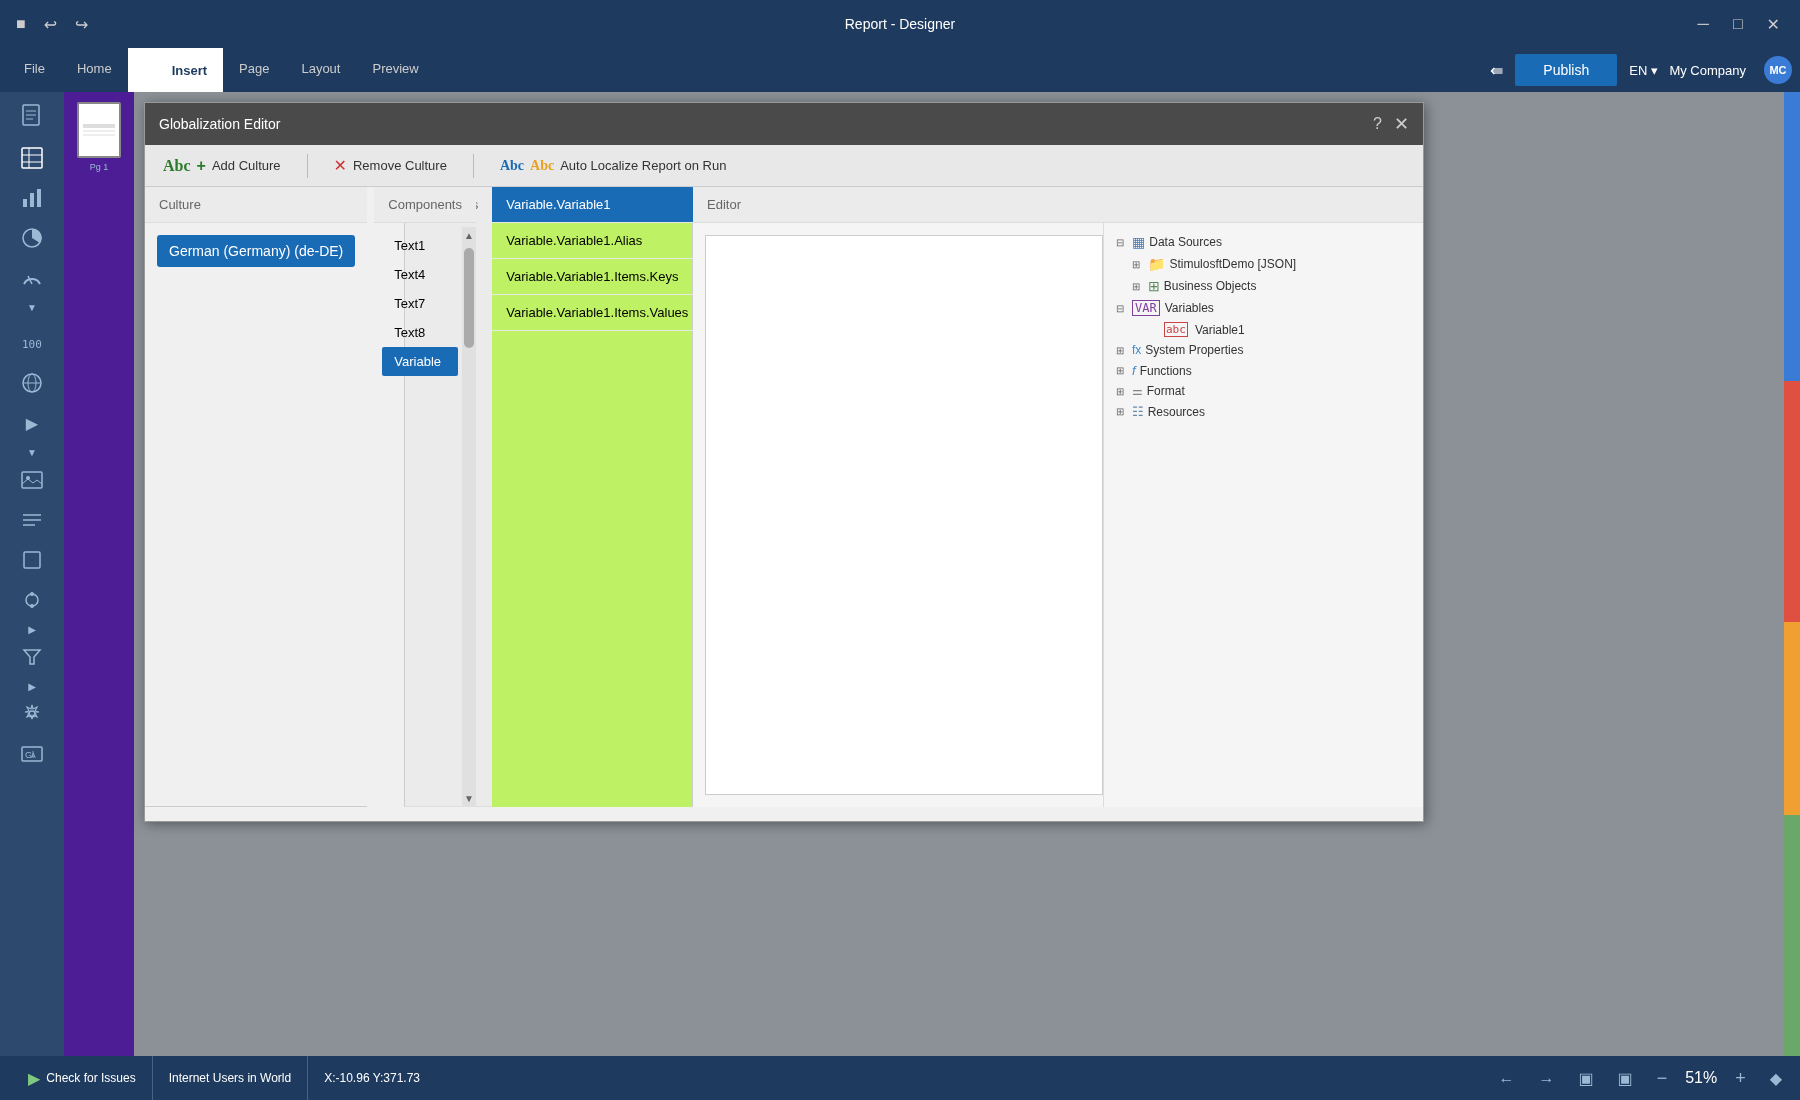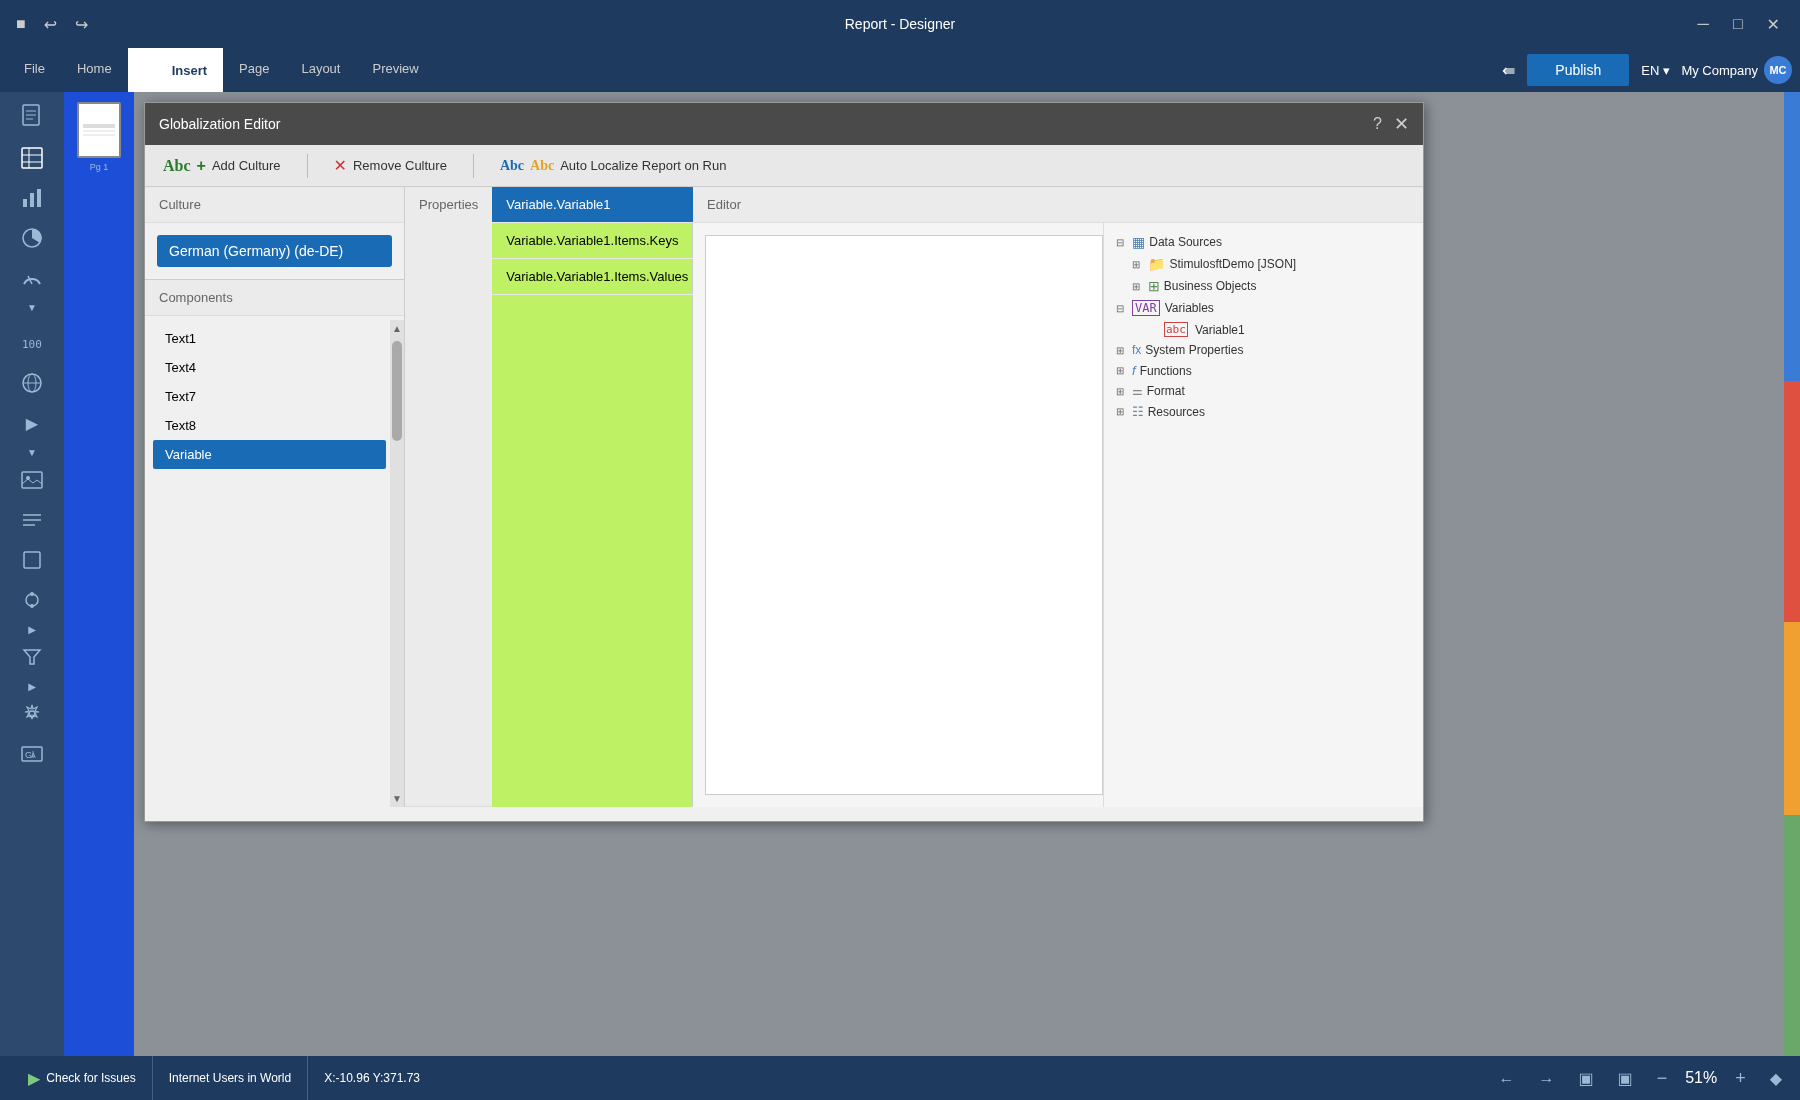--- a/index.html
+++ b/index.html
@@ -45,21 +45,21 @@
       background: #1a6bb5;
       color: white;
       border: none;
       padding: 8px 28px;
       font-size: 14px;
       cursor: pointer;
       border-radius: 2px;
       font-weight: 500;
     }
     .lang-selector { color: white; font-size: 13px; cursor: pointer; }
-    .user-info { color: white; font-size: 13px; display: flex; align-items: center; gap: 6px; }
+    .user-info { color: white; font-size: 13px; display: flex; align-items: center; gap: 18px; }
     .user-avatar { width: 28px; height: 28px; background: #3a7bd5; border-radius: 50%; display: flex; align-items: center; justify-content: center; color: white; font-size: 11px; font-weight: bold; }
     .share-icon { color: white; font-size: 16px; cursor: pointer; }
 
     
     .main-area {
       display: flex;
       height: calc(1100px - 48px - 44px - 44px);
       background: #e8e8e8;
     }
 
@@ -410,21 +410,21 @@
       <svg width="22" height="16" viewBox="0 0 22 16">
           <rect x="1" y="1" width="20" height="14" rx="1" fill="none" stroke="#9bb8d4" stroke-width="1.5"></rect>
           <text x="4" y="12" font-size="9" fill="#9bb8d4">Gl</text>
           <text x="10" y="12" font-size="7" fill="#9bb8d4">A</text>
         </svg>
     </div>
   </div>
 
   <div class="content-area">
 
-    <div style="position:absolute;left:0;top:0;bottom:0;width:70px;background:#1d4ed8;display:flex;flex-direction:column;align-items:center;padding:10px 0;gap:4px;">
+    <div style="position:absolute;left:0;top:0;bottom:0;width:70px;background:#4c1d95;display:flex;flex-direction:column;align-items:center;padding:10px 0;gap:4px;">
       <div style="width:44px;height:56px;background:white;border:2px solid #888;border-radius:2px;cursor:pointer;font-size:8px;color:#999;display:flex;align-items:center;justify-content:center;flex-direction:column;">
         <div style="width:32px;height:4px;background:#ddd;margin:1px 0;"></div>
         <div style="width:32px;height:2px;background:#eee;margin:1px 0;"></div>
         <div style="width:32px;height:2px;background:#eee;margin:1px 0;"></div>
       </div>
       <div style="color:#9bb8d4;font-size:9px;">Pg 1</div>
     </div>
 
     <div class="modal-overlay" style="left:70px;">
       <div class="modal">
@@ -451,21 +451,21 @@
           <div class="toolbar-separator"></div>
           <div class="toolbar-btn">
             <span style="color:#1a6bb5;font-weight:bold;font-family:serif;font-size:14px;">Abc</span>
             <span style="color:#e8a020;font-weight:bold;font-family:serif;font-size:14px;">Abc</span>
             <span>Auto Localize Report on Run</span>
           </div>
         </div>
 
         <div class="modal-body">
 
-          <div style="width:260px;display:flex;flex-direction:column;border-right:1px solid #ccc;">
+          <div style="width:260px;display:flex;flex-direction:row;border-right:1px solid #ccc;gap:7px;">
 
             <div style="flex:0 0 auto;border-bottom:1px solid #ccc;">
               <div class="panel-header">Culture</div>
               <div style="padding:12px;">
                 <div class="culture-item selected">German (Germany) (de-DE)</div>
               </div>
             </div>
 
             <div style="flex:1;display:flex;flex-direction:column;position:relative;">
               <div class="panel-header">Components</div>
@@ -482,20 +482,21 @@
                 <div style="width:10px;height:100px;background:#aaa;border-radius:5px;margin-top:4px;"></div>
                 <div style="margin-top:auto;color:#666;font-size:10px;padding:3px;cursor:pointer;">▼</div>
               </div>
             </div>
           </div>
 
           <div class="panel-properties">
             <div class="panel-header">Properties</div>
             <div>
               <div class="property-item selected">Variable.Variable1</div>
+              <div class="property-item">Variable.Variable1.Alias</div>
               <div class="property-item">Variable.Variable1.Items.Keys</div>
               <div class="property-item">Variable.Variable1.Items.Values</div>
             </div>
           </div>
 
           <div class="panel-editor">
             <div class="panel-header">Editor</div>
             <div class="editor-content">
 
               <div style="flex:1;background:white;margin:12px 0 12px 12px;border:1px solid #ccc;"></div>

